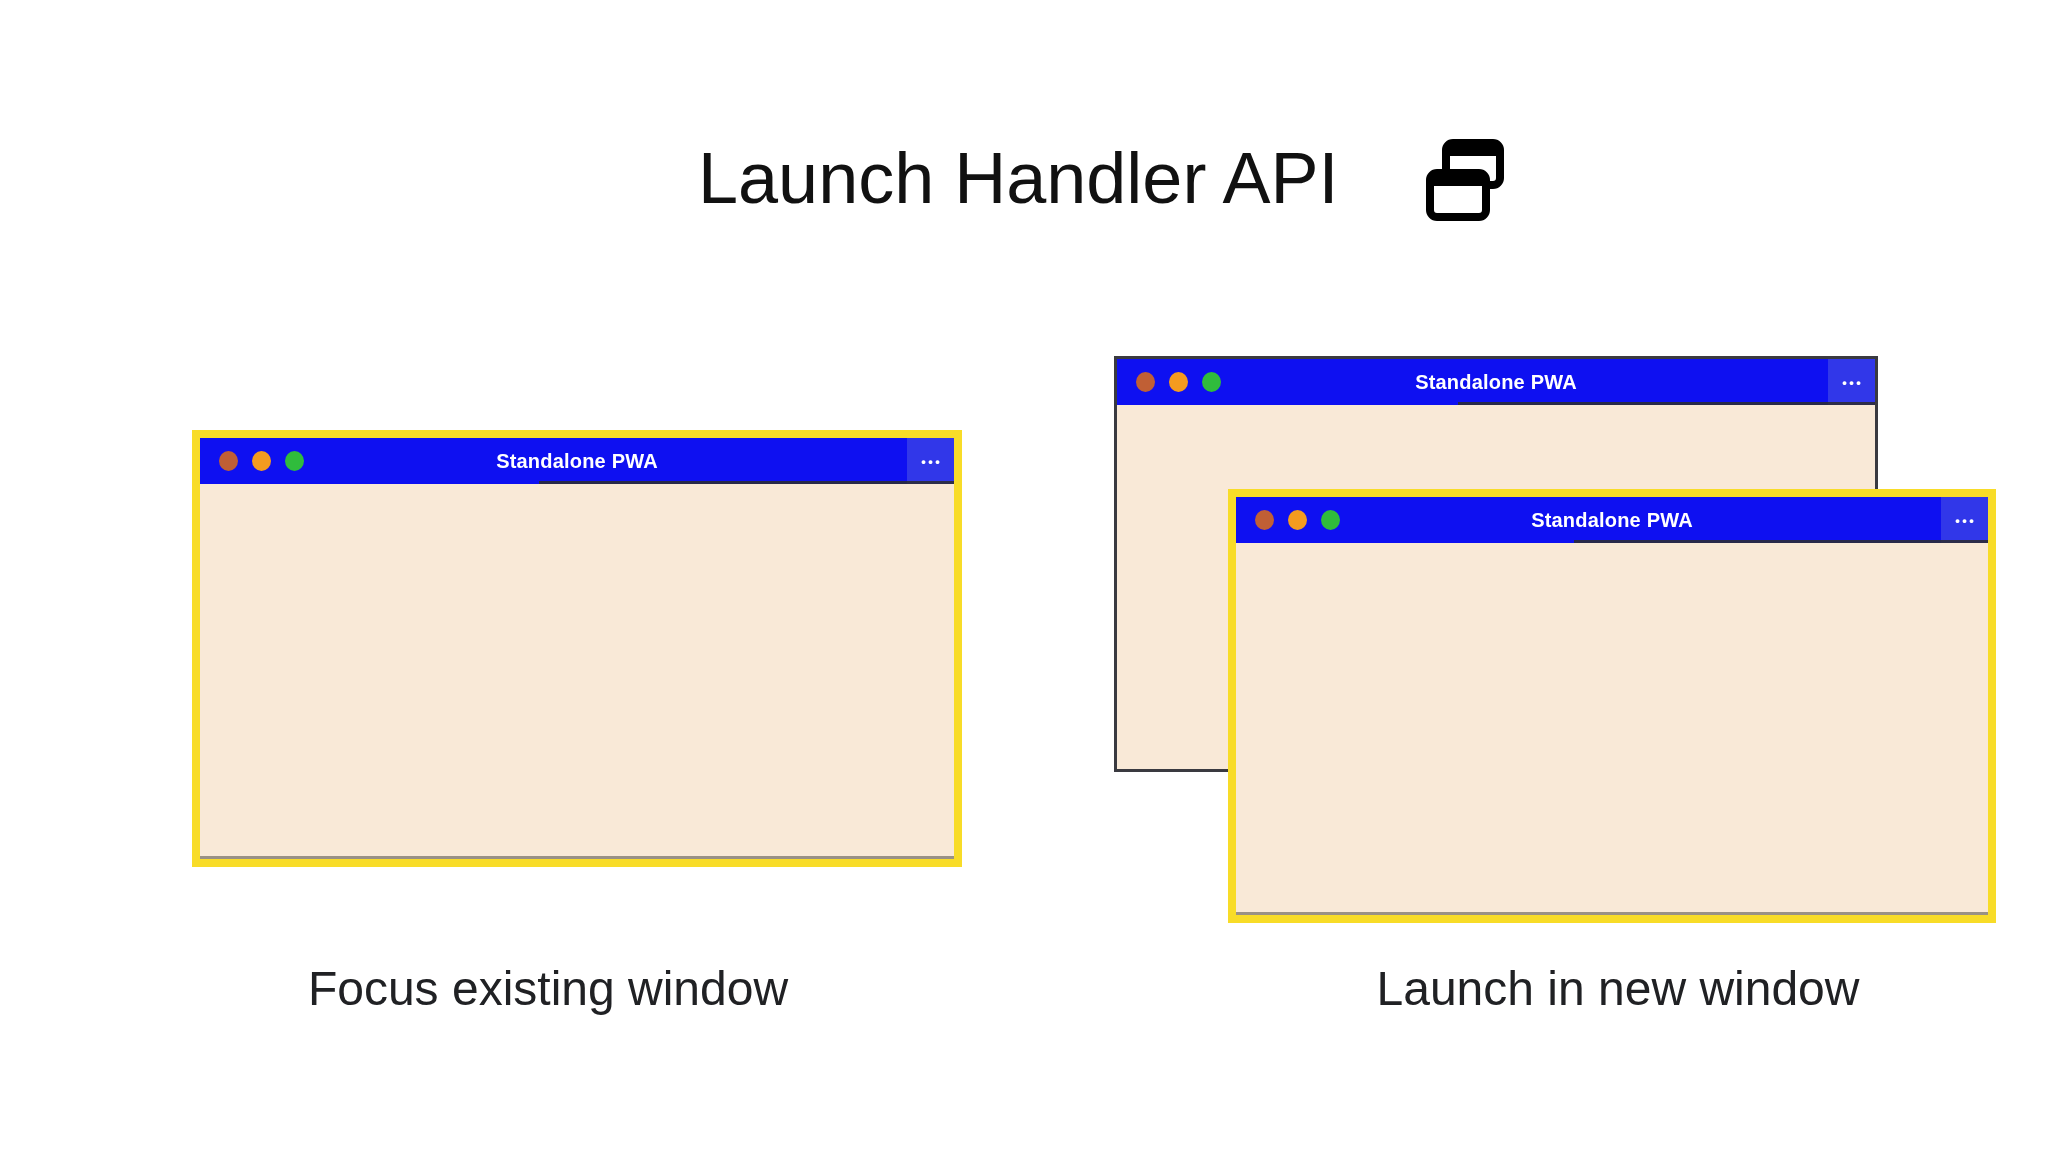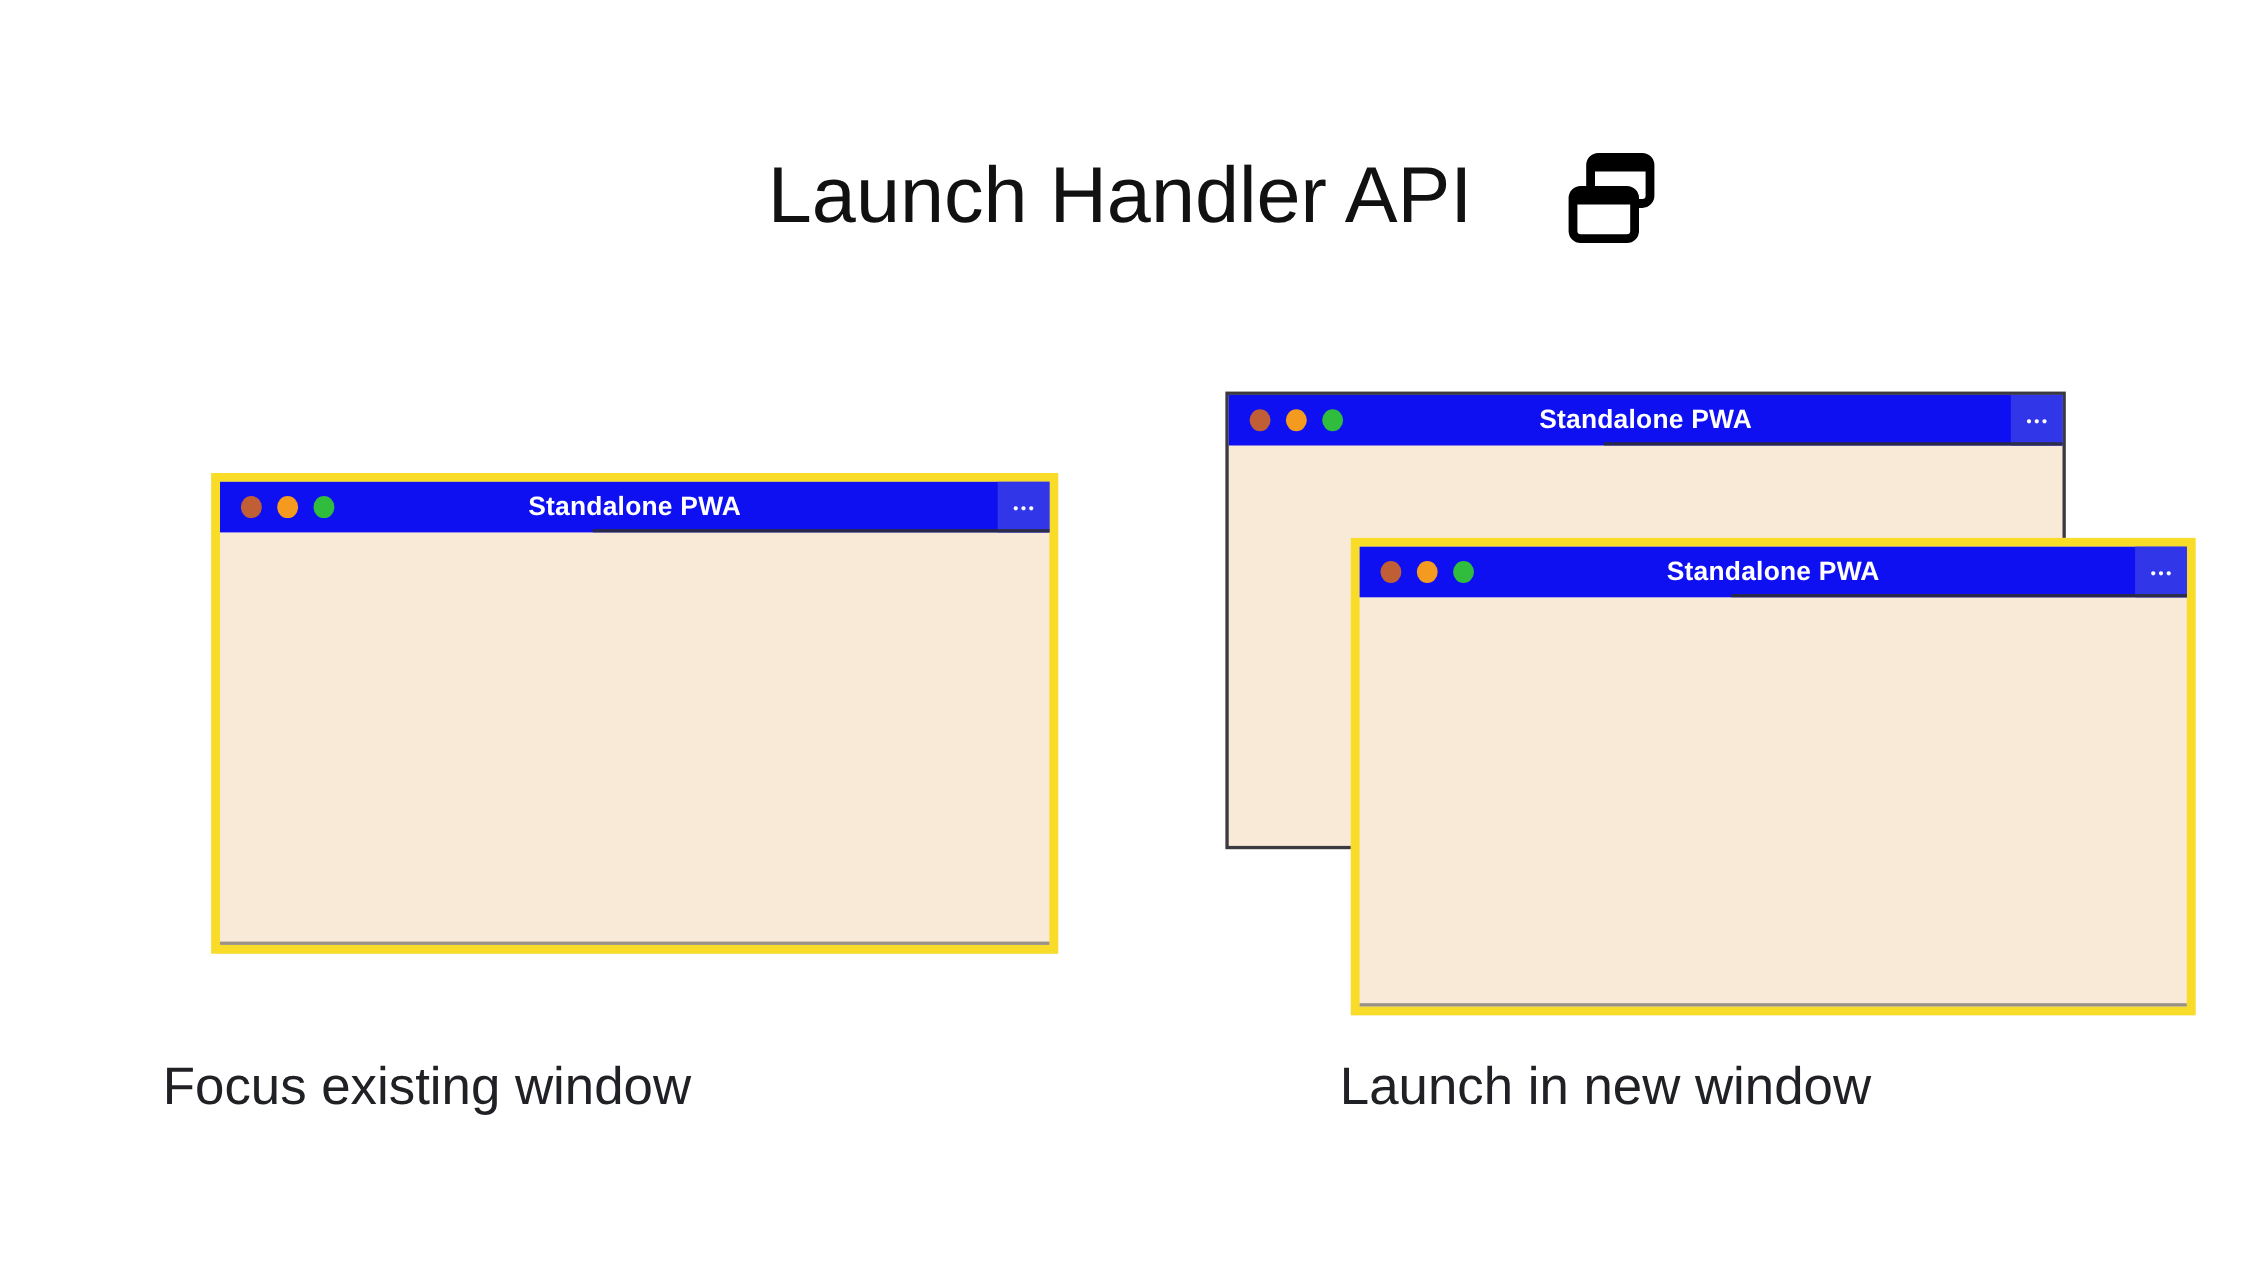--- a/index.html
+++ b/index.html
@@ -34,39 +34,39 @@
     background:var(--titlebar-blue,#0e10f1);
     display:flex;align-items:center;
   }
   .lights{display:flex;align-items:center;gap:14px;margin-left:19px;}
   .dot{width:19px;height:20px;border-radius:50%;}
   .dot.red{background:var(--dot-red,#c05f35);}
   .dot.orange{background:var(--dot-orange,#f49b1f);}
   .dot.green{background:var(--dot-green,#30bc3c);}
   .wtitle{
     position:absolute;left:0;right:0;text-align:center;
-    color:#ffffff;font-size:24px;font-weight:700;letter-spacing:.2px;
+    color:#ffffff;font-size:20px;font-weight:700;letter-spacing:.2px;
     pointer-events:none;
   }
   .menuseg{
     position:absolute;right:0;top:0;bottom:0;width:47px;
     background:var(--menu-segment-blue,#3137e9);
     display:flex;align-items:center;justify-content:center;
   }
   .menudots{color:#ffffff;font-size:13px;font-weight:700;letter-spacing:2.5px;line-height:1;text-indent:2.5px;}
   .barline{
     position:absolute;right:0;bottom:0;width:55%;height:3px;
     background:rgba(44,44,50,.88);
   }
   .wbody{flex:1 1 auto;}
   .window.focused .wbody{border-bottom:3px solid #9a9185;}
 
   
   .caption{
-    position:absolute;width:800px;text-align:left;
+    position:absolute;width:800px;text-align:center;
     font-size:48px;line-height:58px;color:#202124;white-space:nowrap;
   }
 </style>
 </head>
 <body>
 
 <div class="stage">
 
   <div class="page-title">Launch Handler API</div>
   <div class="header-icon">

